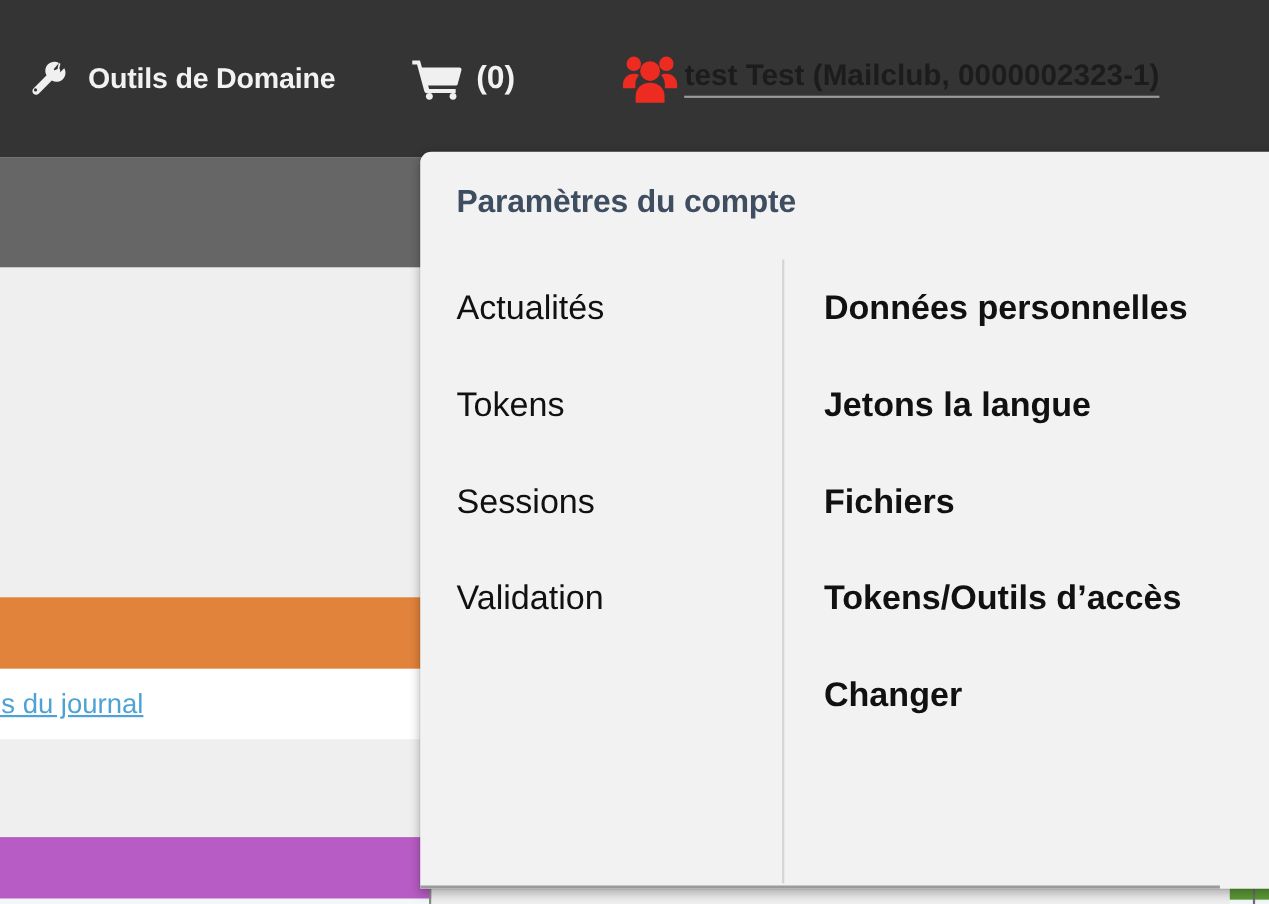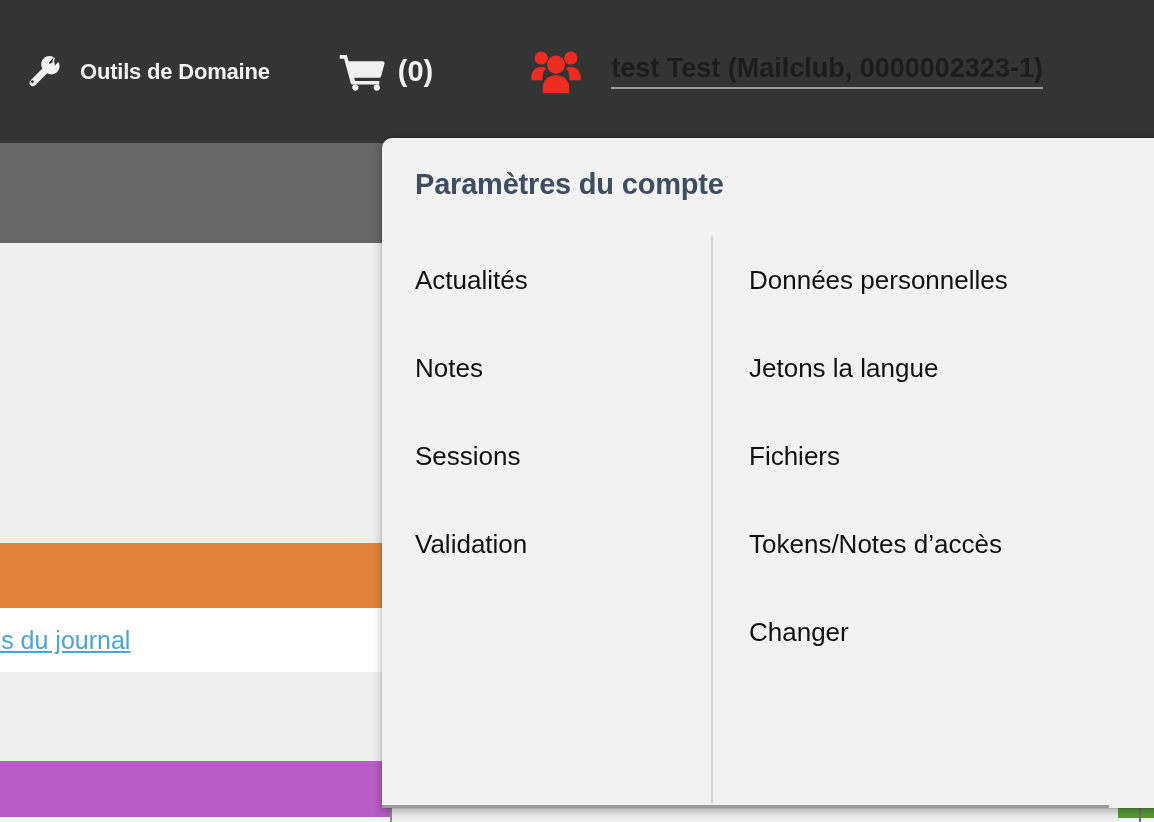--- a/index.html
+++ b/index.html
@@ -36,21 +36,21 @@
     margin-left: 22px;
   }
   .wrench-icon {
     width: 40px; height: 40px;
     display: block;
     flex: 0 0 auto;
   }
   .brand-title {
     margin-left: 18px;
     color: #f2f2f2;
-    font-size: 22px;
+    font-size: 26px;
     font-weight: bold;
     letter-spacing: -0.2px;
     white-space: nowrap;
   }
 
   .cart-group {
     display: flex;
     align-items: center;
     margin-left: 68px;
   }
@@ -63,21 +63,21 @@
     white-space: nowrap;
   }
 
   .user-group {
     display: flex;
     align-items: center;
     margin-left: 96px;
   }
   .users-icon { width: 54px; height: 46px; display: block; }
   .user-label {
-    margin-left: 28px;
+    margin-left: 4px;
     color: #1c1c1c;
     font-size: 27px;
     font-weight: bold;
     white-space: nowrap;
     border-bottom: 2px solid #9b9b9b;
     padding-bottom: 5px;
     line-height: 1;
   }
 
   
@@ -213,27 +213,27 @@
     left: 0; bottom: 0;
     width: 727px; height: 3px;
     background: #9a9a9a;
   }
 
   .menu-col {
     position: absolute;
     top: 98px;
   }
   #col-left  { left: 0;   width: 329px; }
-  #col-right { left: 331px; width: 396px; }
+  #col-right { left: 331px; width: 396px; font-weight: bold; }
 
   .menu-item {
     display: flex;
     align-items: center;
     color: #111111;
-    font-size: 26px;
+    font-size: 31px;
     line-height: 1.32;
     cursor: pointer;
     white-space: pre-line;
   }
   #col-left .menu-item  { height: 88px; padding-left: 33px; }
   #col-right .menu-item { height: 88px; padding-left: 36px; padding-right: 14px; }
   #col-right .menu-item.two-line { height: 125px; align-items: center; }
 
   .menu-item.active {
     background: #000000;
@@ -315,29 +315,29 @@
     </div>
 
   </div>
 
   <div class="panel">
     <div class="panel-title">Paramètres du compte</div>
     <div class="panel-divider"></div>
 
     <div class="menu-col" id="col-left">
       <div class="menu-item">Actualités</div>
-      <div class="menu-item">Notes</div>
+      <div class="menu-item">Tokens</div>
       <div class="menu-item">Sessions</div>
       <div class="menu-item">Validation</div>
     </div>
 
     <div class="menu-col" id="col-right">
       <div class="menu-item">Données personnelles</div>
       <div class="menu-item">Jetons la langue</div>
       <div class="menu-item">Fichiers</div>
-      <div class="menu-item">Tokens/Notes d’accès</div>
+      <div class="menu-item">Tokens/Outils d’accès</div>
       <div class="menu-item">Changer</div>
     </div>
 
     <div class="panel-bottom-rule"></div>
   </div>
 
 </div>
 
 </body></html>

